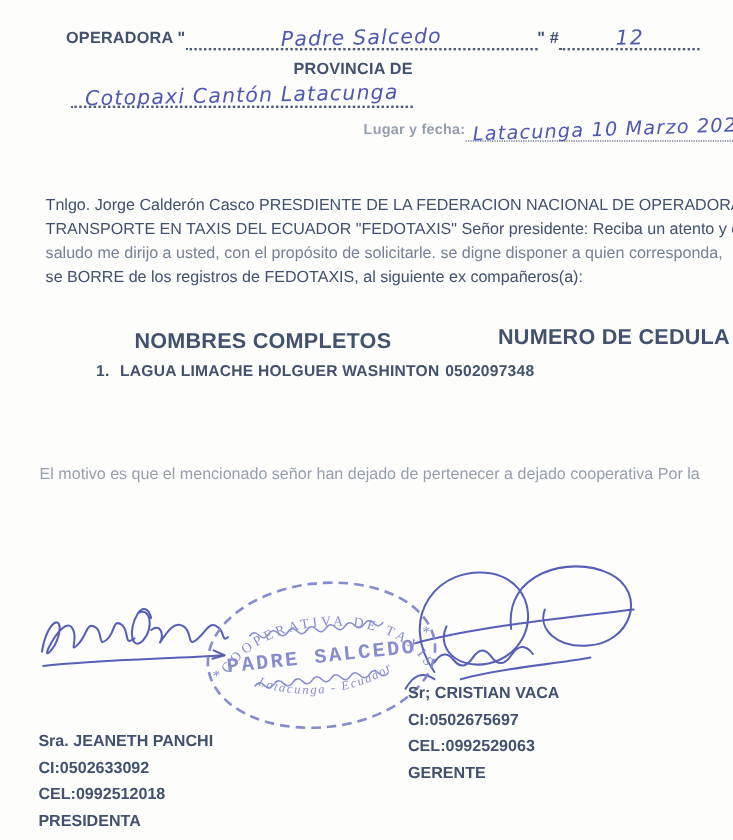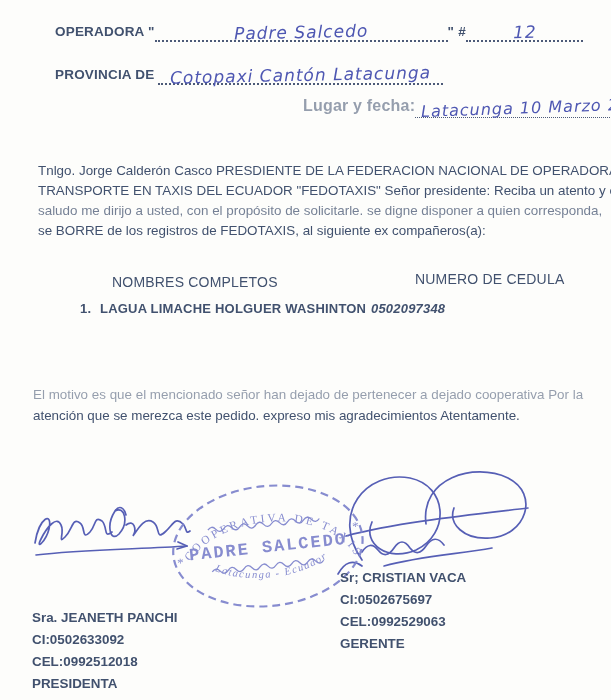--- a/index.html
+++ b/index.html
@@ -33,21 +33,21 @@
     letter-spacing:1px;
     display:inline-block;
     transform:rotate(-1.2deg);
     position:relative; top:2px;
     white-space:nowrap;
   }
   .faded { opacity:.55; }
   .semi-faded { opacity:.72; }
   .body-par { line-height:20px; font-size:13.4px; font-weight:500; }
   .body-par span { display:block; white-space:nowrap; }
-  .tbl-h { font-size:14px; font-weight:400; letter-spacing:.2px; white-space:nowrap; }
+  .tbl-h { font-size:18px; font-weight:700; letter-spacing:.2px; white-space:nowrap; }
   .tbl-c { font-size:13px; font-weight:700; letter-spacing:.2px; white-space:nowrap; }
   .sig-block { font-size:13.4px; font-weight:600; line-height:22px; white-space:nowrap; }
   .sig-block div { white-space:nowrap; }
   .stamp-wrap { transform:rotate(-6deg); opacity:.92; }
   svg { display:block; }
 </style>
 </head>
 <body>
 
 <div class="page">
@@ -56,52 +56,51 @@
     <span class="label">OPERADORA "</span>
     <span class="fill" style="width:293px;">
       <span class="hand">Padre Salcedo</span>
     </span>
     <span class="label">" #</span>
     <span class="fill" style="width:117px;">
       <span class="hand">12</span>
     </span>
   </div>
 
-  <div class="abs form-line" style="top:63px;left:55px;">
+  <div class="abs form-line" style="top:50px;left:55px;flex-direction:column;">
     <span class="label">PROVINCIA DE</span>
     <span class="fill" style="width:285px;margin-left:4px;">
       <span class="hand">Cotopaxi Cantón Latacunga</span>
     </span>
   </div>
 
   <div class="abs form-line" style="top:96px;left:303px;">
-    <span class="label faded" style="font-size:16px;">Lugar y fecha:</span>
+    <span class="label faded" style="font-size:12px;">Lugar y fecha:</span>
     <span class="fill" style="width:243px;border-bottom-width:1.5px;">
       <span class="hand" style="font-size:16px;transform:rotate(-2deg);">Latacunga 10 Marzo 2025</span>
     </span>
   </div>
 
   <div class="abs body-par" style="top:161px;left:38px;width:566px;">
     <span>Tnlgo.  Jorge Calderón Casco PRESDIENTE DE LA FEDERACION NACIONAL DE OPERADORAS DE</span>
     <span>TRANSPORTE EN TAXIS DEL ECUADOR "FEDOTAXIS" Señor presidente:  Reciba un atento y cordial</span>
     <span class="semi-faded">saludo me dirijo a usted, con el propósito de solicitarle. se digne disponer a quien corresponda,</span>
     <span>se BORRE de los registros de FEDOTAXIS, al  siguiente ex compañeros(a):</span>
   </div>
 
   <div class="abs tbl-h" style="top:274px;left:112px;">NOMBRES COMPLETOS</div>
   <div class="abs tbl-h" style="top:271px;left:367px;margin-left:48px;">NUMERO DE CEDULA</div>
   <div class="abs">
     <span class="abs tbl-c" style="top:301px;left:80px;">1.</span>
     <span class="abs tbl-c" style="top:301px;left:100px;">LAGUA LIMACHE HOLGUER WASHINTON</span>
-    <span class="abs tbl-c" style="top:301px;left:371px;font-style:italic;">0502097348</span>
+    <span class="abs tbl-c" style="top:301px;left:371px;">0502097348</span>
   </div>
 
   <div class="abs body-par" style="top:384px;left:33px;width:570px;line-height:21px;">
     <span class="faded">El motivo es que el mencionado señor han dejado de pertenecer a dejado cooperativa Por la</span>
-    <span>atención que se merezca este pedido. expreso mis agradecimientos Atentamente.</span>
   </div>
 
   <div class="abs" style="top:503px;left:27px;">
     <svg width="178" height="66" viewBox="0 0 178 66">
       <g fill="none" stroke="#4e57b2" stroke-width="1.7" stroke-linecap="round" opacity=".95">
         <path d="M8,40 C12,14 26,8 22,26 C19,38 8,48 14,36 C20,24 30,12 34,22 C38,30 30,42 38,34 C46,26 45,14 53,20 C59,24 54,38 63,29 C69,23 67,12 75,18 C81,24 76,36 85,29"></path>
         <path d="M88,8 C98,2 102,20 92,31 C83,40 79,22 88,8 C92,2 97,4 99,12"></path>
         <path d="M99,22 C107,16 110,26 106,33 C112,24 118,14 126,19 C134,24 128,38 138,29 C146,22 148,13 156,21 C160,25 158,32 163,28"></path>
         <path d="M9,52 C50,47 115,46 160,43"></path>
         <path d="M160,43 l-9,-4 M160,43 l-10,3"></path>

